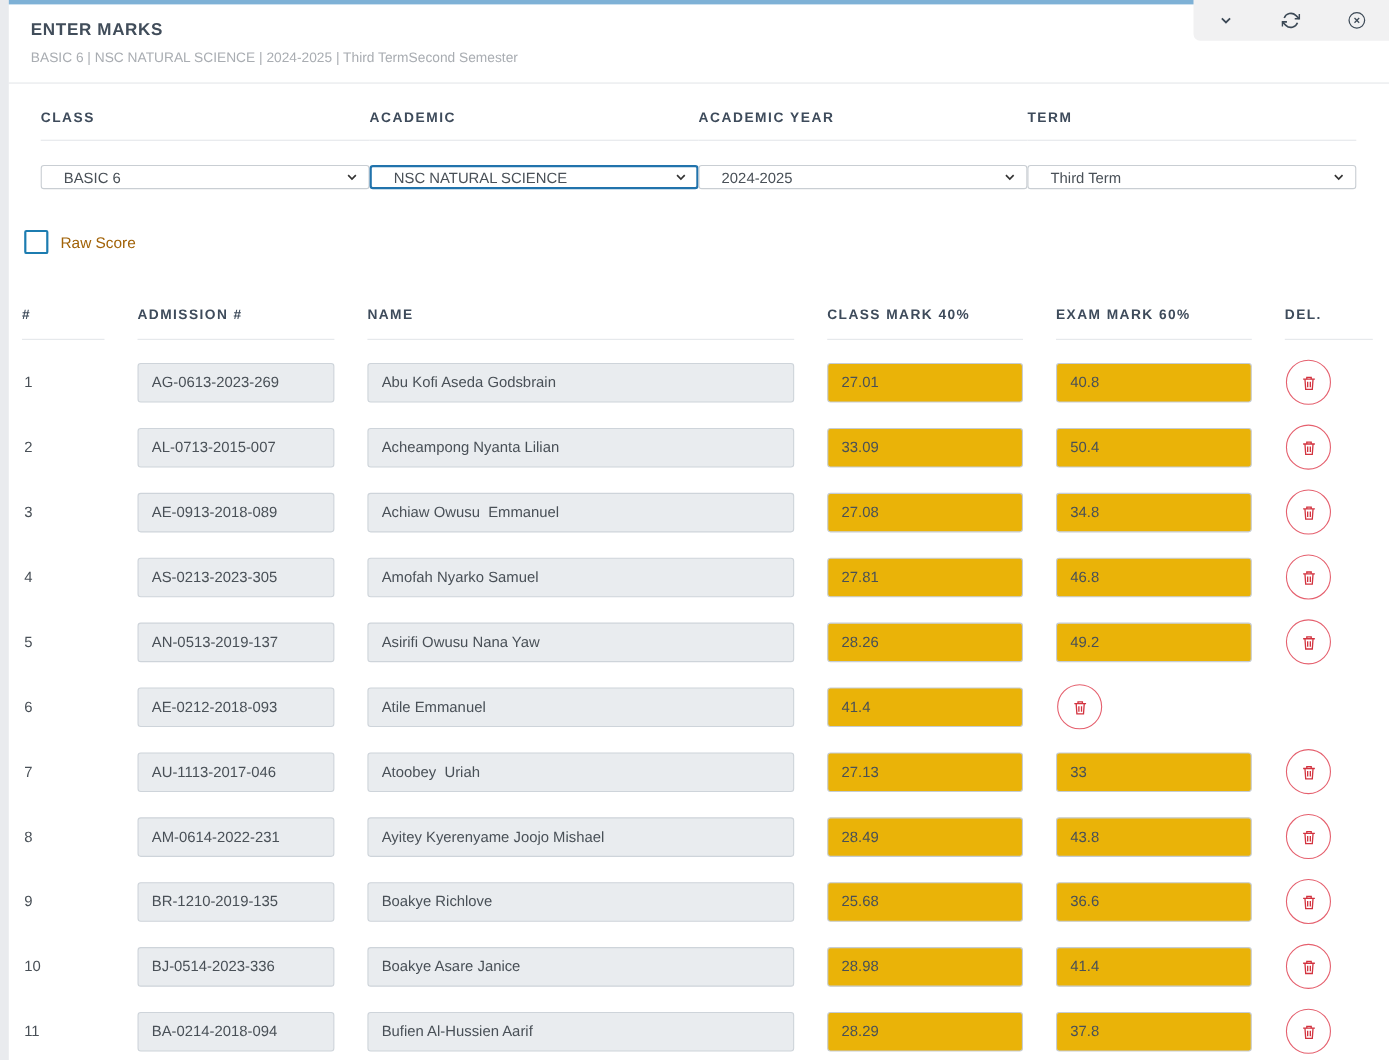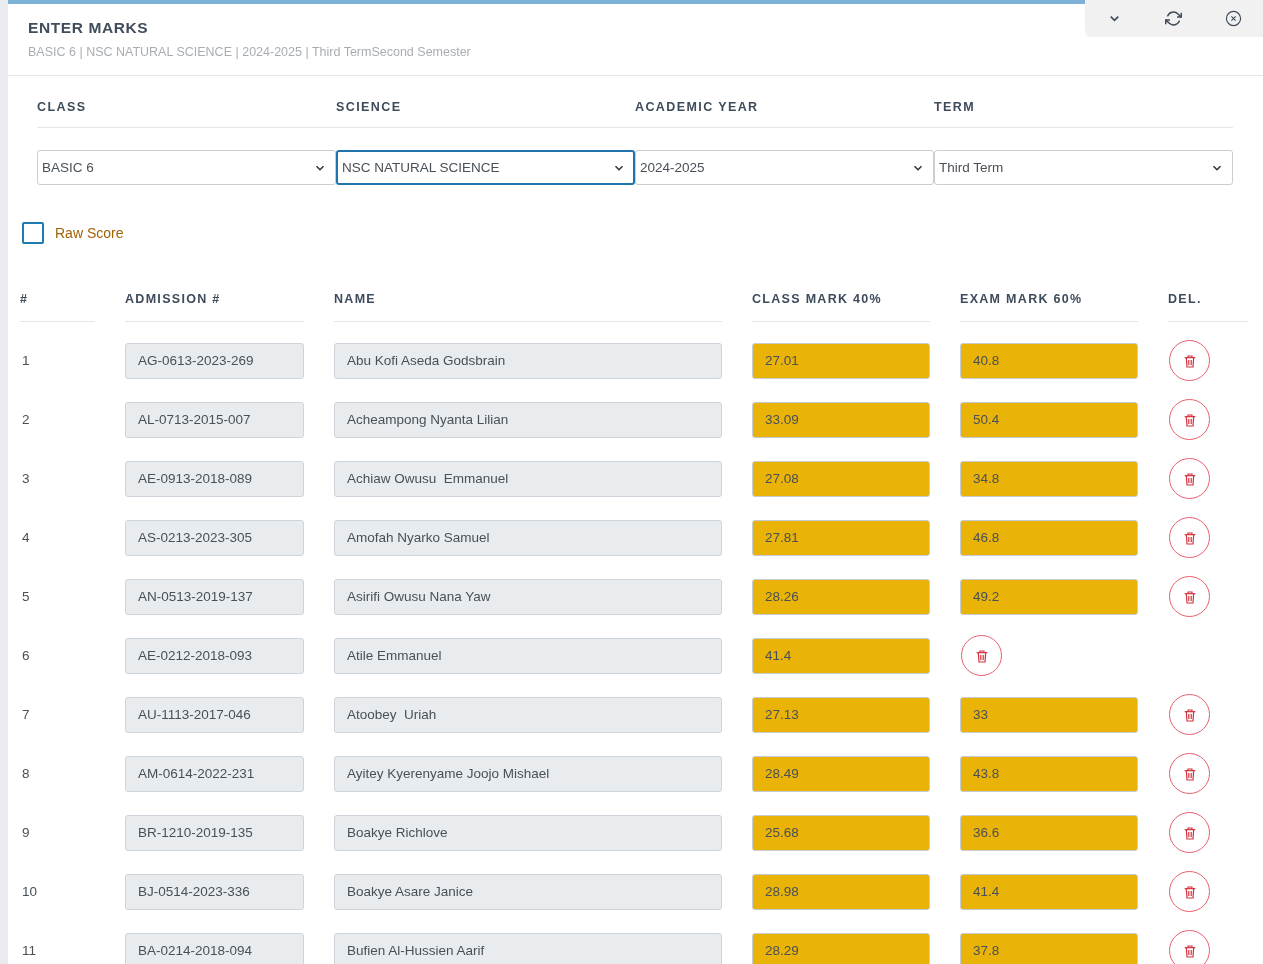--- a/index.html
+++ b/index.html
@@ -56,25 +56,25 @@
     padding: 24px 30px 0 29px;
   }
   .filter-label {
     font-size: 12.5px; font-weight: bold; letter-spacing: 1.4px;
     color: var(--ink); padding-bottom: 13px;
     border-bottom: 1px solid var(--line);
   }
   .select-wrap { position: relative; margin-top: 22px; }
   .select-wrap select {
     -webkit-appearance: none; appearance: none;
-    width: 100%; height: 35px;
+    width: 100%; height: 22px;
     border: 1px solid #c9ced3; border-radius: 3px;
     background: #fff; color: var(--field-text);
     font-family: "Liberation Sans", sans-serif;
-    font-size: 13.5px; padding: 0 30px 0 4px;
+    font-size: 13.5px; padding: 0 30px 0 20px;
   }
   .select-wrap select.focused { border: 2px solid var(--accent); }
   .select-chevron {
     position: absolute; right: 9px; top: 50%;
     margin-top: -7px; width: 14px; height: 14px; pointer-events: none;
   }
   .select-chevron svg { stroke: #333; fill: none; }
 
   
   .raw-score { display: flex; align-items: center; margin: 37px 0 0 14px; }
@@ -131,21 +131,21 @@
       <select><option>BASIC 6</option></select>
       <span class="select-chevron">
         <svg width="14" height="14" viewBox="0 0 24 24" stroke-width="2.6">
               <polyline points="6 9 12 15 18 9"></polyline>
             </svg>
       </span>
     </div>
   </div>
 
   <div class="filter">
-    <div class="filter-label">SCIENCE</div>
+    <div class="filter-label">ACADEMIC</div>
     <div class="select-wrap">
       <select class="focused"><option>NSC NATURAL SCIENCE</option></select>
       <span class="select-chevron">
         <svg width="14" height="14" viewBox="0 0 24 24" stroke-width="2.6">
               <polyline points="6 9 12 15 18 9"></polyline>
             </svg>
       </span>
     </div>
   </div>
 

